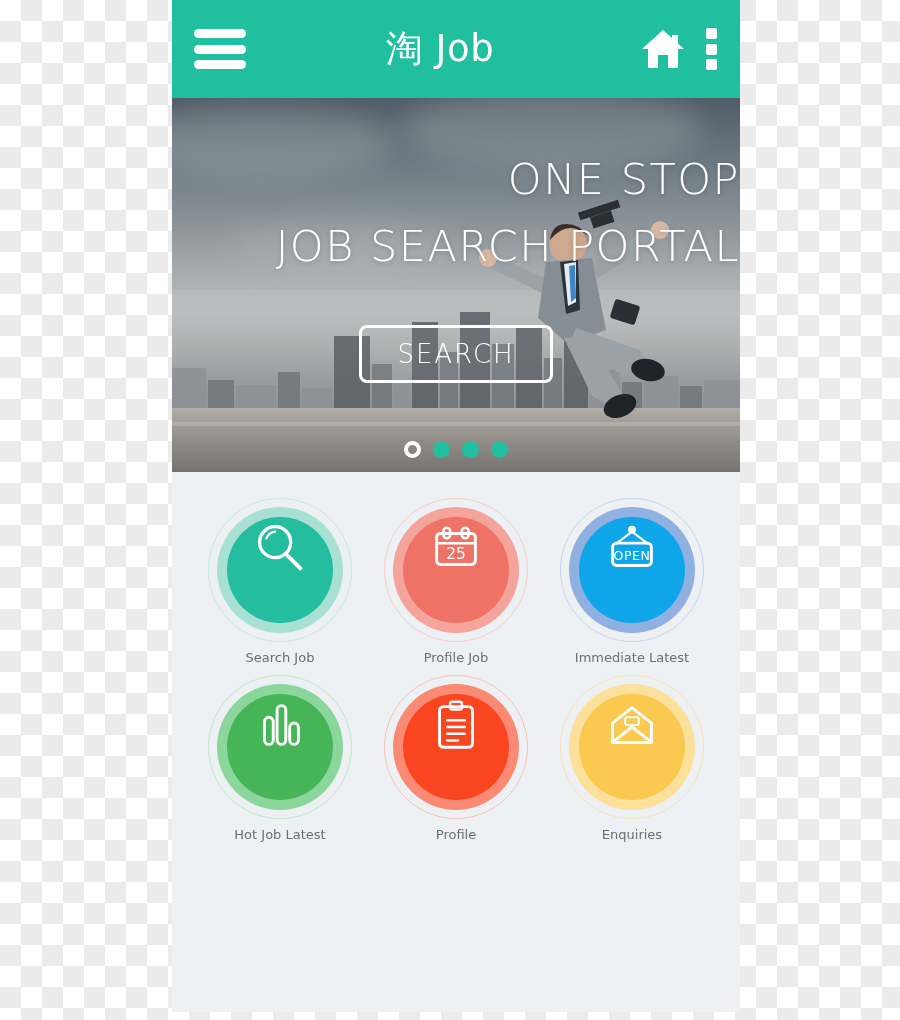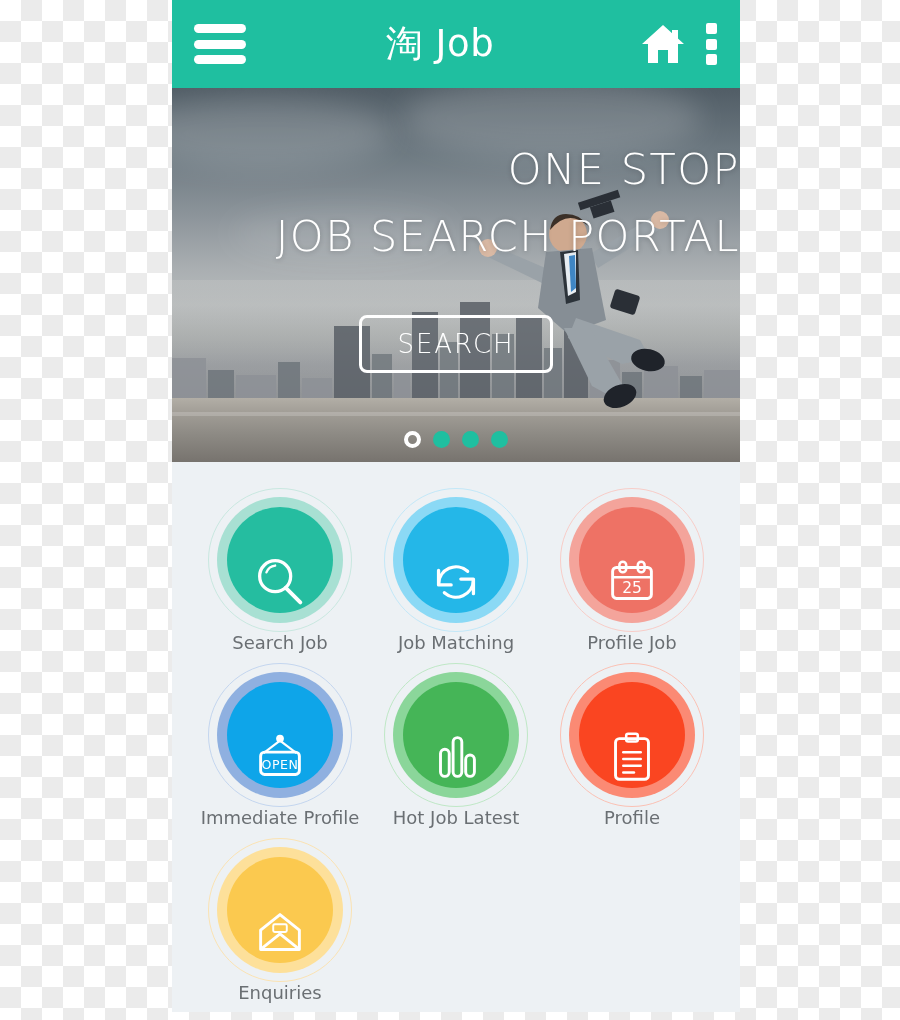--- a/index.html
+++ b/index.html
@@ -28,21 +28,21 @@
     top: 0px;
     width: 568px;
     height: 1012px;
     background: #edf1f4;
     overflow: hidden;
   }
 
   
   #appbar {
     position: relative;
-    height: 88px;
+    height: 98px;
     background: #1fbfa0;
     display: flex;
     align-items: center;
     padding: 0 22px;
     box-sizing: border-box;
   }
   #hamburger {
     width: 52px;
     height: 40px;
     display: flex;
@@ -232,26 +232,27 @@
   .ring .halo {
     position: absolute;
     inset: 9px;
     border-radius: 50%;
   }
   .ring .core {
     position: absolute;
     inset: 19px;
     border-radius: 50%;
     display: flex;
-    align-items: flex-end;
+    align-items: flex-start;
     justify-content: center;
   }
   .ring svg { width: 62px; height: 62px; display: block; }
   .tile .label {
-    font-size: 18px;
+    margin-top: 8px;
+    font-size: 13px;
     color: #6a6f73;
     font-family: "DejaVu Sans", "Liberation Sans", sans-serif;
     font-weight: 400;
     white-space: nowrap;
   }
 </style>
 </head>
 <body>
 
 <div id="phone">
@@ -364,35 +365,20 @@
           <svg viewBox="0 0 64 64">
             <circle cx="27" cy="26" r="16" fill="none" stroke="#fff" stroke-width="3.4"></circle>
             <path d="M18 22 a11 11 0 0 1 9 -7" fill="none" stroke="#fff" stroke-width="2.4" stroke-linecap="round"></path>
             <line x1="38" y1="38" x2="53" y2="53" stroke="#fff" stroke-width="4" stroke-linecap="round"></line>
           </svg>
         </div>
       </div>
       <div class="label">Search Job</div>
     </div>
 
-    <div class="tile">
-      <div class="ring">
-        <div class="outline" style="border-color:#c3e8f8"></div>
-        <div class="halo" style="background:#8bd9f5"></div>
-        <div class="core" style="background:#24b7e8">
-          <svg viewBox="0 0 64 64">
-            <path d="M14 34 a18 18 0 0 1 30 -13" fill="none" stroke="#fff" stroke-width="3.4" stroke-linecap="round"></path>
-            <path d="M50 30 a18 18 0 0 1 -30 13" fill="none" stroke="#fff" stroke-width="3.4" stroke-linecap="round"></path>
-            <path d="M14 20 L14 35 L27 35" fill="none" stroke="#fff" stroke-width="3.4" stroke-linecap="round" stroke-linejoin="round"></path>
-            <path d="M50 44 L50 29 L37 29" fill="none" stroke="#fff" stroke-width="3.4" stroke-linecap="round" stroke-linejoin="round"></path>
-          </svg>
-        </div>
-      </div>
-      <div class="label">Job Matching</div>
-    </div>
 
     <div class="tile">
       <div class="ring">
         <div class="outline" style="border-color:#f8cdc8"></div>
         <div class="halo" style="background:#f4a49b"></div>
         <div class="core" style="background:#ee7265">
           <svg viewBox="0 0 64 64">
             <rect x="12" y="17" width="40" height="32" rx="4" fill="none" stroke="#fff" stroke-width="3"></rect>
             <line x1="12" y1="27" x2="52" y2="27" stroke="#fff" stroke-width="2.6"></line>
             <rect x="19" y="11" width="7" height="11" rx="3.5" fill="none" stroke="#fff" stroke-width="2.6"></rect>
@@ -412,21 +398,21 @@
         <div class="core" style="background:#0ea5e9">
           <svg viewBox="0 0 64 64">
             <circle cx="32" cy="13" r="4" fill="#fff"></circle>
             <line x1="32" y1="15" x2="15" y2="28" stroke="#fff" stroke-width="2.2"></line>
             <line x1="32" y1="15" x2="49" y2="28" stroke="#fff" stroke-width="2.2"></line>
             <rect x="12" y="27" width="40" height="23" rx="4" fill="none" stroke="#fff" stroke-width="3"></rect>
             <text x="32" y="44" text-anchor="middle" fill="#fff" font-size="13" letter-spacing="0.6" font-family="DejaVu Sans, sans-serif">OPEN</text>
           </svg>
         </div>
       </div>
-      <div class="label">Immediate Profile</div>
+      <div class="label">Immediate Latest</div>
     </div>
 
     <div class="tile">
       <div class="ring">
         <div class="outline" style="border-color:#bfe8c6"></div>
         <div class="halo" style="background:#8bd69a"></div>
         <div class="core" style="background:#45b557">
           <svg viewBox="0 0 64 64">
             <rect x="16" y="24" width="9" height="28" rx="4.5" fill="none" stroke="#fff" stroke-width="3"></rect>
             <rect x="29" y="12" width="9" height="40" rx="4.5" fill="none" stroke="#fff" stroke-width="3"></rect>

